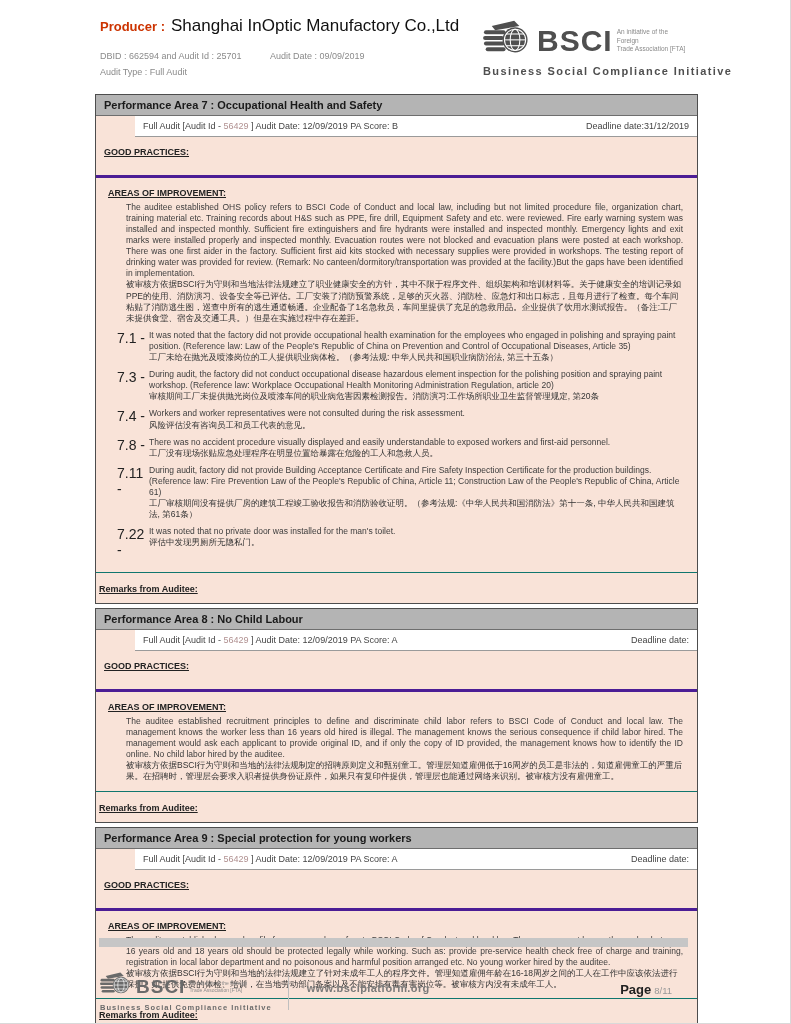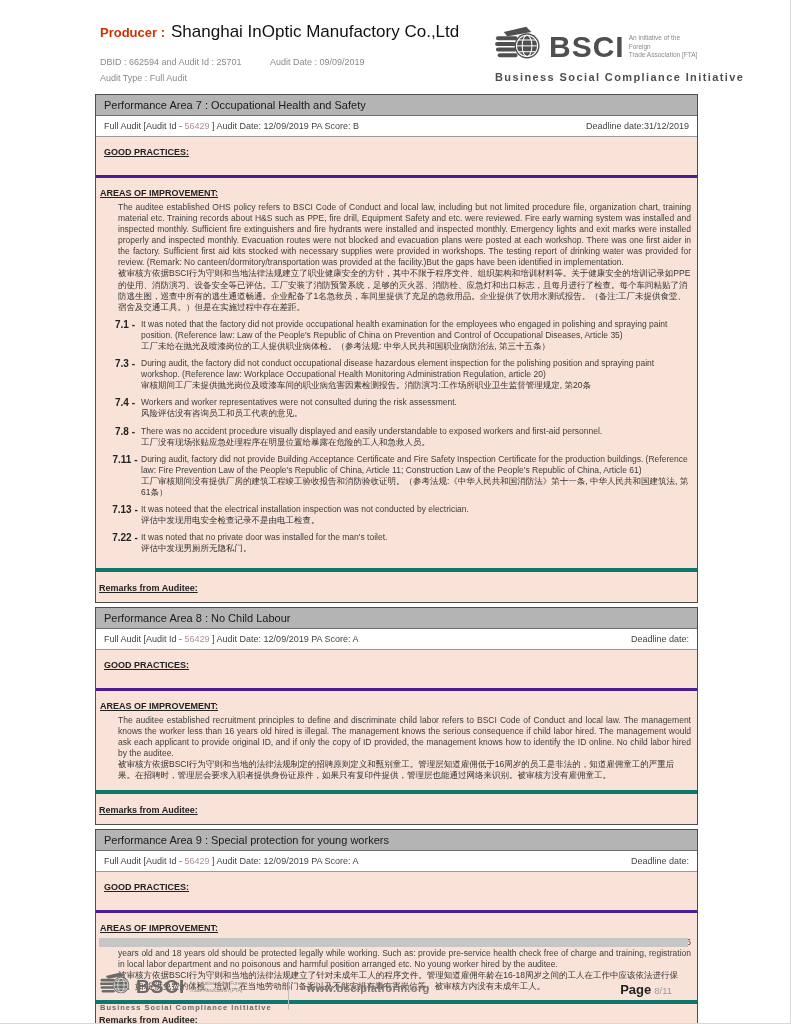--- a/index.html
+++ b/index.html
@@ -2,52 +2,52 @@
 <html><head>
 <meta charset="utf-8">
 <style>
   html,body{margin:0;padding:0;background:#ffffff;}
   .page{
     position:relative;width:791px;height:1024px;background:#ffffff;overflow:hidden;
     font-family:"Liberation Sans","DejaVu Sans",sans-serif;color:#333;
     border-right:1px solid #d9d9d9;border-bottom:1px solid #d9d9d9;box-sizing:border-box;
   }
   
-  .hdr{position:absolute;top:0;left:0;right:0;height:92px;margin-top:6px;}
+  .hdr{position:absolute;top:0;left:0;right:12px;height:92px;}
   .producer-line{position:absolute;left:100px;top:16px;white-space:nowrap;}
   .producer-label{color:#cc3300;font-weight:bold;font-size:13px;margin-right:6px;}
   .producer-name{color:#111;font-size:17px;}
   .meta{position:absolute;left:100px;top:48px;font-size:9px;color:#8a8a8a;line-height:16px;}
   .meta .dbid{display:inline-block;width:168px;}
   
   .logo-top{position:absolute;right:90px;top:20px;width:205px;}
   .logo-row{display:flex;align-items:center;}
   .logo-brand{font-size:30px;font-weight:bold;color:#4f4f4f;letter-spacing:1px;line-height:1;margin:0 4px 0 2px;}
   .logo-tag{font-size:6.5px;color:#8a8a8a;line-height:1.3;}
   .logo-sub{font-size:11px;font-weight:bold;color:#4f4f4f;letter-spacing:1.4px;margin-top:3px;white-space:nowrap;}
   
   .logo-foot .logo-brand{font-size:19px;}
   .logo-foot .logo-tag{font-size:5px;}
   .logo-foot .logo-sub{font-size:7.5px;letter-spacing:1px;margin-top:2px;}
   
   .content{position:absolute;top:94px;left:95px;width:603px;}
   .pa-box{border:1px solid #4d4d4d;margin-bottom:4px;background:#f9e3d8;}
   .pa-header{background:#b4b4b4;border-bottom:1px solid #6e6e6e;padding:4px 8px;
-    font-size:11px;font-weight:normal;color:#1a1a1a;}
+    font-size:11px;font-weight:bold;color:#1a1a1a;}
   .audit-row{background:#ffffff;border-bottom:1px solid #9a9a9a;padding:5px 8px;
-    display:flex;justify-content:space-between;font-size:9px;color:#444;}
+    display:flex;justify-content:space-between;font-size:9px;color:#444;margin-left:39px;}
   .audit-id{color:#b09090;}
   .gp-row{padding:4px 8px 16px;border-bottom:3px solid #4c1d95;}
   .label-u{font-size:9px;font-weight:bold;color:#222;text-decoration:underline;}
-  .aoi-row{padding:4px 4px 8px;border-bottom:4px solid #0f766e;}
+  .aoi-row{padding:4px 12px 8px;border-bottom:1px solid #0f766e;}
   .aoi-para{margin:2px 2px 0 18px;font-size:8.5px;line-height:1.3;color:#3d3d3d;text-align:justify;}
   .aoi-zh{margin:0 2px 0 18px;font-size:8.5px;line-height:1.32;color:#333;}
   .findings{margin-top:6px;}
   .finding{display:flex;margin:0 0 6px 0;}
-  .fid{flex:none;width:32px;padding-left:9px;font-size:10px;font-weight:bold;color:#222;text-align:center;}
+  .fid{flex:none;width:32px;padding-left:9px;font-size:14px;font-weight:normal;color:#222;}
   .ftext{flex:1;font-size:8.5px;line-height:1.3;color:#3d3d3d;padding-right:4px;}
   .ftext .zh{color:#333;}
   .remarks-row{padding:5px 3px 7px;}
   
   .divider-bar{position:absolute;left:99px;right:102px;top:938px;height:9px;background:#c6c6c6;}
   .footer{position:absolute;left:100px;right:118px;top:972px;display:flex;align-items:flex-start;}
   .vline{width:1px;align-self:stretch;background:#bfbfbf;margin:4px 18px 0 16px;height:34px;}
   .url{font-weight:bold;color:#7a7a7a;font-size:11px;margin-top:10px;letter-spacing:0.4px;}
   .page-num{margin-left:auto;margin-top:8px;white-space:nowrap;}
   .page-label{font-size:13px;font-weight:bold;color:#222;}
@@ -128,24 +128,20 @@
             <span class="fid">7.4 -</span>
             <span class="ftext"><span>Workers and worker representatives were not consulted during the risk assessment.</span><br><span class="zh">风险评估没有咨询员工和员工代表的意见。</span></span>
           </div>
           <div class="finding">
             <span class="fid">7.8 -</span>
             <span class="ftext"><span>There was no accident procedure visually displayed and easily understandable to exposed workers and first-aid personnel.</span><br><span class="zh">工厂没有现场张贴应急处理程序在明显位置给暴露在危险的工人和急救人员。</span></span>
           </div>
           <div class="finding">
             <span class="fid">7.11 -</span>
             <span class="ftext"><span>During audit, factory did not provide Building Acceptance Certificate and Fire Safety Inspection Certificate for the production buildings. (Reference law: Fire Prevention Law of the People's Republic of China, Article 11; Construction Law of the People's Republic of China, Article 61)</span><br><span class="zh">工厂审核期间没有提供厂房的建筑工程竣工验收报告和消防验收证明。（参考法规:《中华人民共和国消防法》第十一条, 中华人民共和国建筑法, 第61条）</span></span>
-          </div>
-          <div class="finding">
-            <span class="fid">7.13 -</span>
-            <span class="ftext"><span>It was noteed that the electrical installation inspection was not conducted by electrician.</span><br><span class="zh">评估中发现用电安全检查记录不是由电工检查。</span></span>
           </div>
           <div class="finding">
             <span class="fid">7.22 -</span>
             <span class="ftext"><span>It was noted that no private door was installed for the man's toilet.</span><br><span class="zh">评估中发现男厕所无隐私门。</span></span>
           </div>
         </div>
       </div>
       <div class="remarks-row">
         <span class="label-u">Remarks from Auditee:</span>
       </div>

